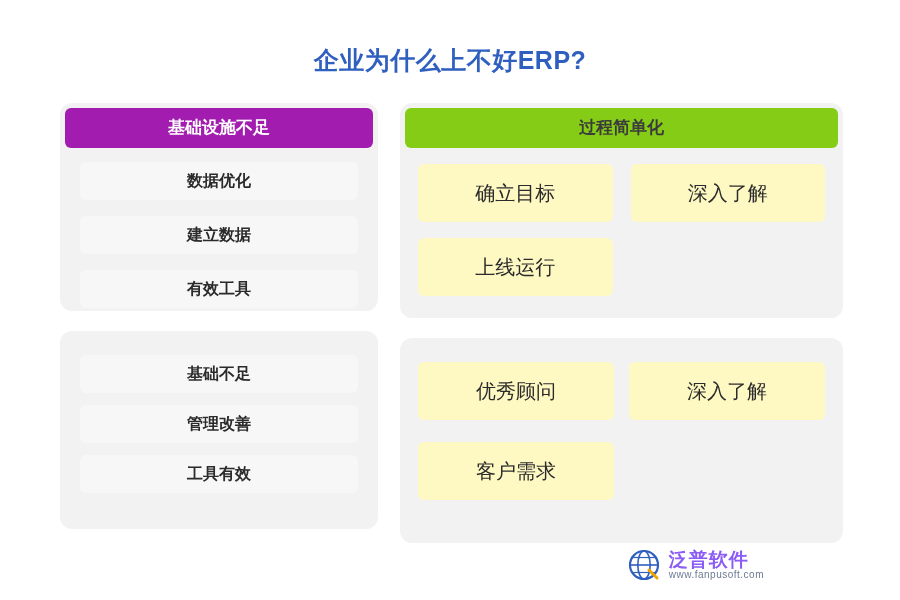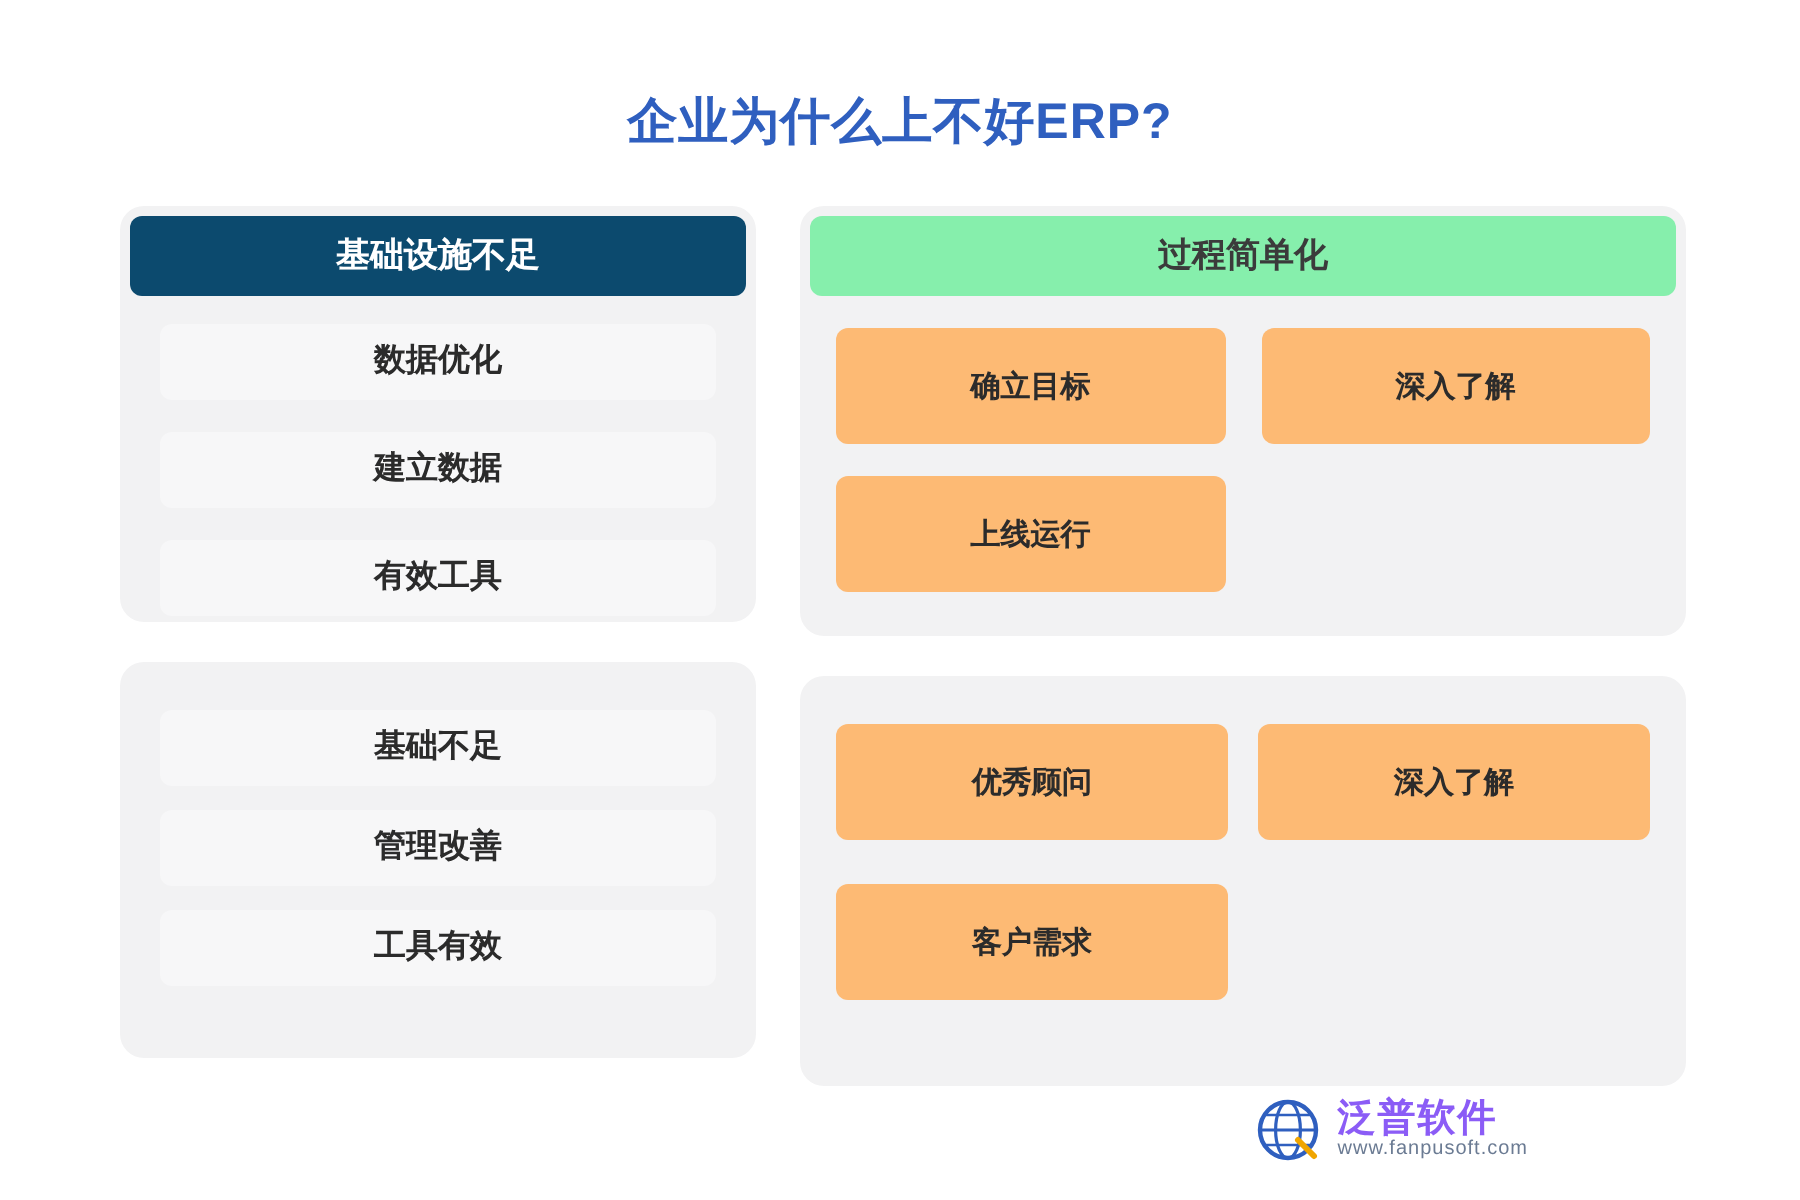--- a/index.html
+++ b/index.html
@@ -62,25 +62,25 @@
     height: 40px;
     line-height: 40px;
     text-align: center;
     font-size: 17px;
     font-weight: bold;
     color: #ffffff;
     border-radius: 6px;
     margin: 5px 5px 0 5px;
   }
   .panel-header.blue {
-    background: #0c4a6e;
+    background: #a21caf;
     color: #ffffff;
   }
   .panel-header.gold {
-    background: #86efac;
+    background: #84cc16;
     color: #3b3b3b;
     text-align: center;
   }
   .panel-body-single {
     padding: 14px 20px 18px 20px;
     display: flex;
     flex-direction: column;
     gap: 16px;
   }
   .panel-body-single.noheader {
@@ -104,28 +104,28 @@
     display: grid;
     grid-template-columns: 1fr 1fr;
     gap: 16px 18px;
   }
   .panel-body-grid.noheader {
     padding-top: 24px;
     padding-bottom: 26px;
     gap: 22px 15px;
   }
   .cell {
-    background: #fdba74;
+    background: #fef9c3;
     border-radius: 6px;
     height: 58px;
     display: flex;
     align-items: center;
     justify-content: center;
-    font-size: 15px;
-    font-weight: bold;
+    font-size: 20px;
+    font-weight: normal;
     color: #2b2b2b;
   }
   
   .panel-basic { height: 208px; }
   .panel-basic2 { height: 198px; }
   .panel-process { height: 215px; }
   .panel-consult { height: 205px; }
 
   .logo {
     position: absolute;

